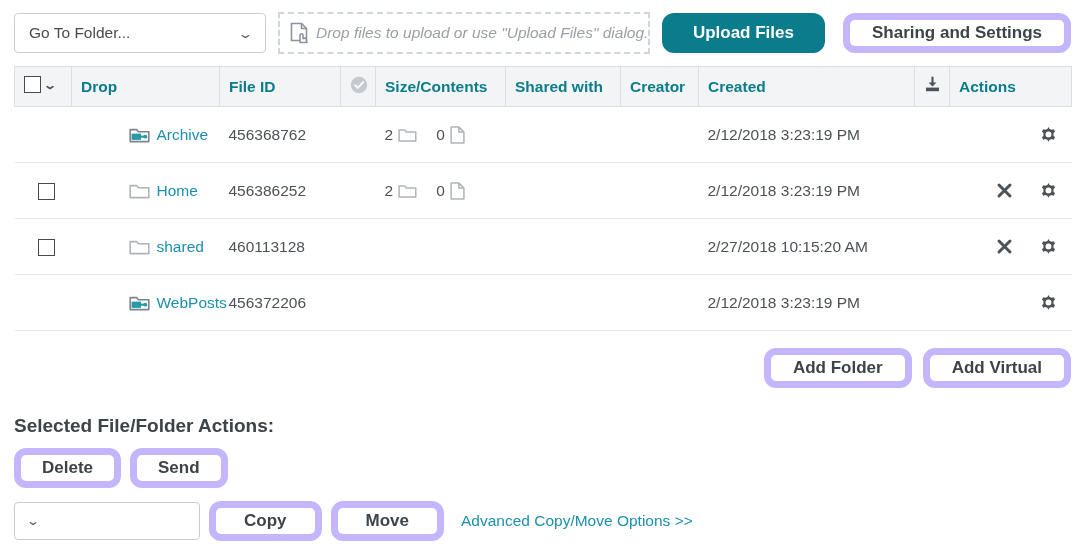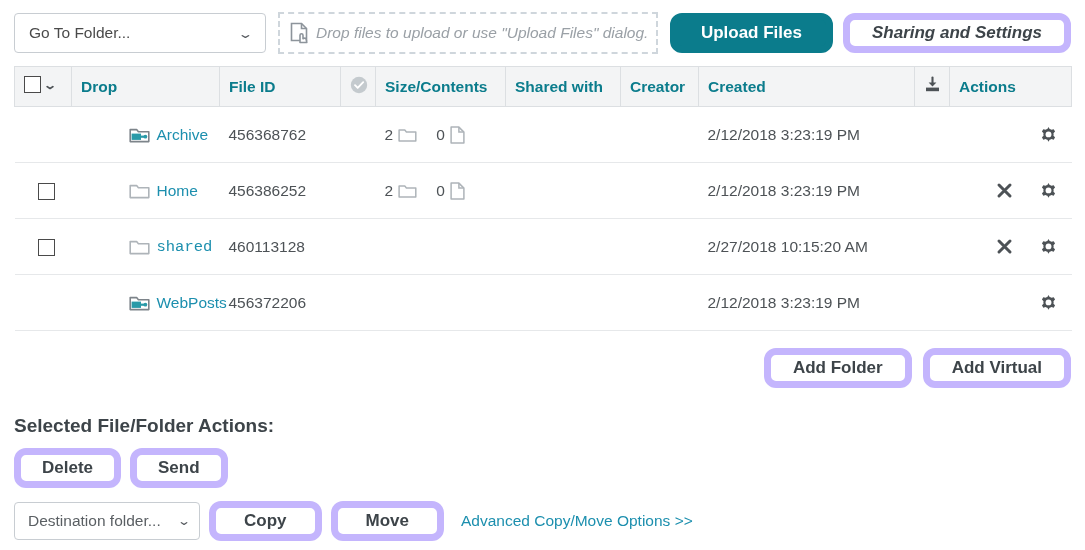--- a/index.html
+++ b/index.html
@@ -53,21 +53,21 @@
     border: 7px solid #c4b5fd; background: #fff;
     color: #3d4449; font-weight: bold; font-size: 17px;
     display: inline-flex; align-items: center; justify-content: center;
     cursor: pointer; padding: 0 18px; flex: none;
     font-family: "Liberation Sans", sans-serif;
   }
   .btn-primary {
     background: #0b7c8c; border-color: #0b7c8c; color: #fff;
     padding: 0 24px;
   }
-  .btn-sharing { padding: 0 22px; margin-left: 10px; font-style: italic; }
+  .btn-sharing { padding: 0 22px; margin-left: 18px; }
 
   
   .tbl-wrap { padding: 0 14px; }
   table.filetable {
     width: 100%; border-collapse: collapse; table-layout: fixed;
   }
   table.filetable thead th {
     background: #f3f4f5;
     border-top: 1px solid #dcdfe2;
     border-bottom: 1px solid #dcdfe2;
@@ -324,21 +324,21 @@
                   <svg width="19" height="19" viewBox="0 0 20 20">
                     <path fill="#4d5256" d="M10 0.9l1.2 2.2a7.4 7.4 0 0 1 1.9.8l2.4-.7 1.4 2.4-1.7 1.8c.1.4.2.8.2 1.3s-.1.9-.2 1.3l1.7 1.8-1.4 2.4-2.4-.7a7.4 7.4 0 0 1-1.9.8L10 16.5l-1.2-2.2a7.4 7.4 0 0 1-1.9-.8l-2.4.7-1.4-2.4 1.7-1.8A6 6 0 0 1 4.6 8.7c0-.5.1-.9.2-1.3L3.1 5.6l1.4-2.4 2.4.7a7.4 7.4 0 0 1 1.9-.8L10 .9z" transform="translate(0,1.2)"></path>
                     <circle cx="10" cy="9.9" r="3.1" fill="#ffffff"></circle>
                   </svg>
                 </span>
               </div>
             </td>
           </tr>
           <tr>
             <td style="text-align: left; padding-left: 23px;"><span class="cb"></span></td>
-            <td style="padding: 0px; overflow: visible; font-family: Liberation Mono, monospace;">
+            <td style="padding: 0px; overflow: visible;">
               <div class="name-cell">
                 <span style="line-height:0;display:inline-block;">
                   <svg width="21" height="18" viewBox="0 0 21 18">
                     <path d="M1.2 15.6 V3.6 h6.4 l1.8 2.1 h10.4 v9.9 z" fill="#fff" stroke="#aeb4b9" stroke-width="1.6" stroke-linejoin="round"></path>
                   </svg>
                 </span>
                 <a class="name-link">shared</a>
               </div>
             </td>
             <td>460113128</td>
@@ -410,21 +410,20 @@
   <div class="sel-area">
     <div class="sel-title">Selected File/Folder Actions:</div>
 
     <div class="sel-row1">
       <button class="btn">Delete</button>
       <button class="btn">Send</button>
     </div>
 
     <div class="sel-row2">
       <div class="dest-select">
-        <span>Destination folder...</span>
         <span class="caret">⌄</span>
       </div>
       <button class="btn">Copy</button>
       <button class="btn">Move</button>
       <a class="adv-link">Advanced Copy/Move Options &gt;&gt;</a>
     </div>
   </div>
 
 </div>
 

